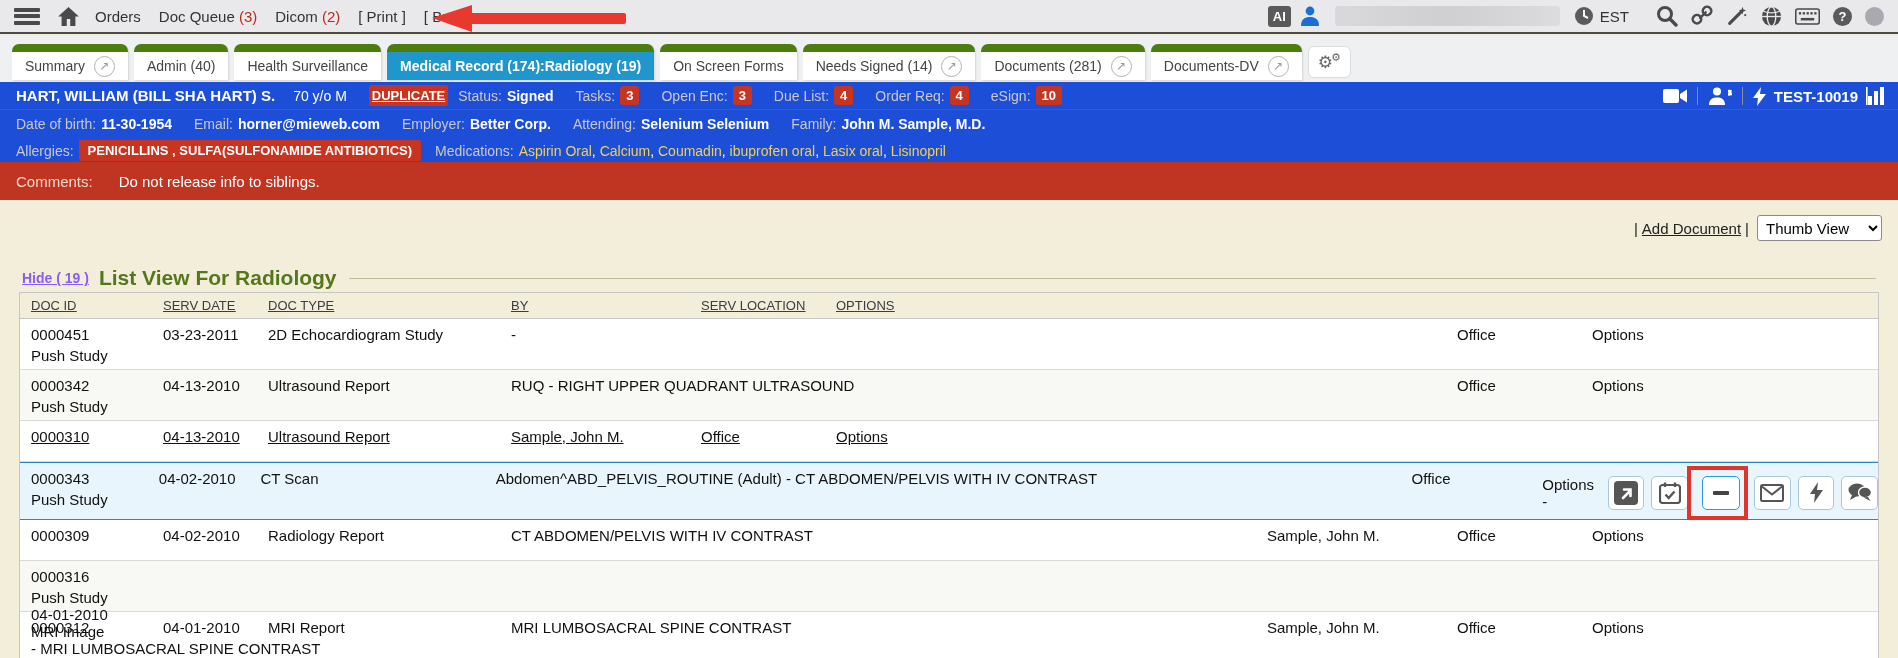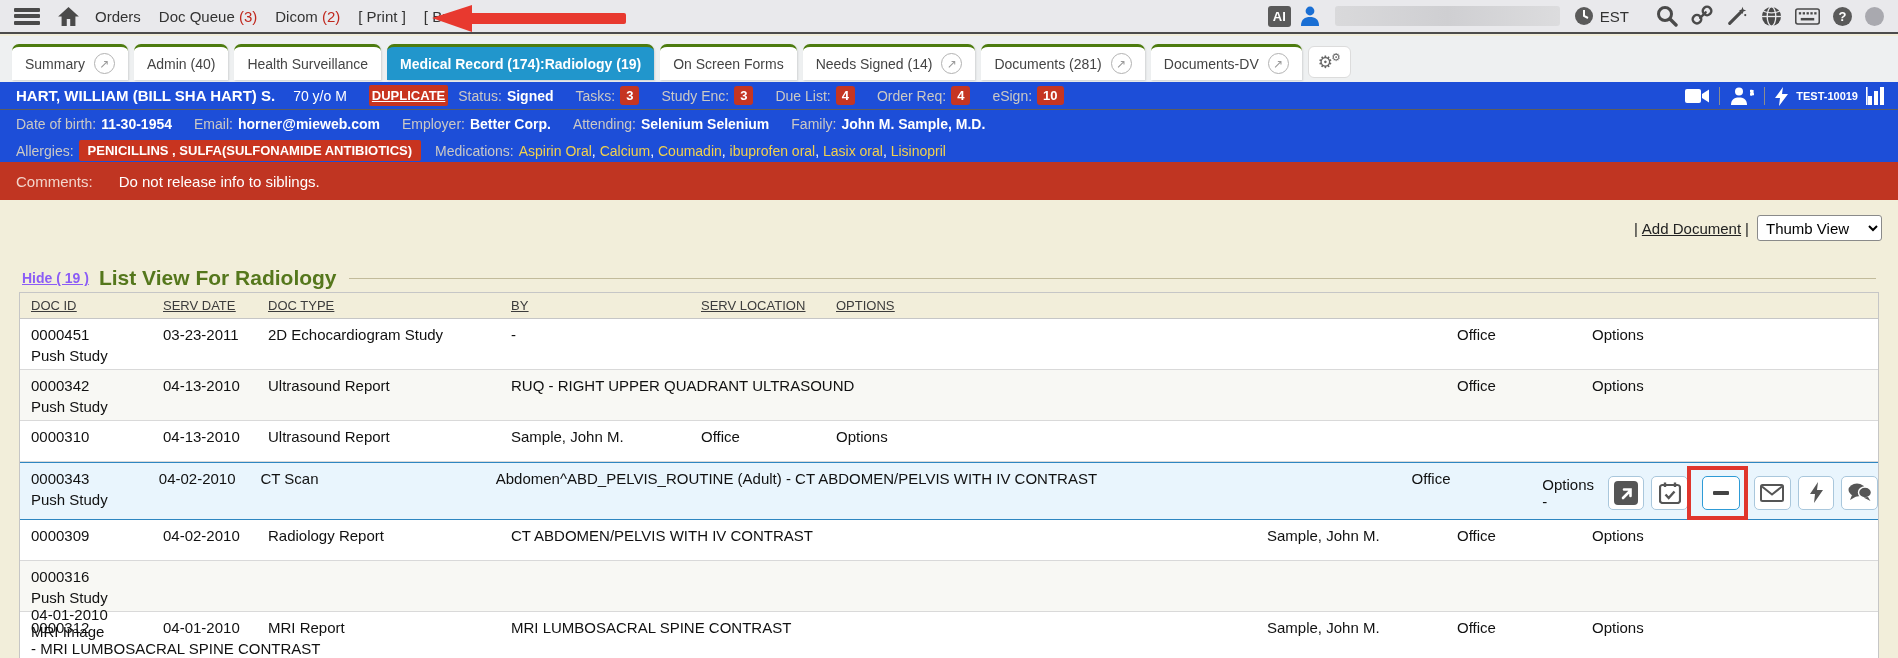--- a/index.html
+++ b/index.html
@@ -27,21 +27,21 @@
 
   
   #arrow-anno { position:absolute; left:432px; top:5px; width:196px; height:27px; z-index:50; pointer-events:none; }
   #arrow-anno .head { position:absolute; left:0; top:0; width:0; height:0;
       border-right:40px solid #e8392f; border-top:13px solid transparent; border-bottom:14px solid transparent; }
   #arrow-anno .body { position:absolute; left:38px; top:8px; width:156px; height:11px; background:#e8392f; border-radius:2px; }
 
   
   #tabbar { position:absolute; left:0; top:36px; width:1898px; height:46px; background:#eef0f1;
             display:flex; align-items:flex-end; padding:0 0 2px 12px; }
-  .tab { background:#fff; border-top:3px solid #4d7c0f; border-radius:7px 7px 0 0; height:36px;
+  .tab { background:#fff; border-top:8px solid #4d7c0f; border-radius:7px 7px 0 0; height:36px;
          display:flex; align-items:center; padding:0 13px; margin-right:6px; font-size:14px; color:#444;
          box-shadow:1px 1px 2px rgba(0,0,0,.12); cursor:pointer; white-space:nowrap; }
   .tab.active { background:#2196cc; color:#fff; font-weight:bold; }
   .ext-circle { width:21px; height:21px; border:1px solid #b2b2b2; border-radius:50%; color:#9a9a9a;
                 font-size:12px; display:flex; align-items:center; justify-content:center; margin-left:9px; background:#fff; }
   .gear-tab { background:#fff; border-radius:6px; height:32px; margin-bottom:2px; display:flex; align-items:center;
               padding:0 9px; font-size:17px; color:#666; border:1px solid #dcdcdc; cursor:pointer; }
 
   
   #banner { position:absolute; left:0; top:82px; width:1898px; height:94px; background:#1d4ed8; color:#fff; font-size:14px; }
@@ -50,21 +50,21 @@
   .p-name { font-size:15px; font-weight:bold; margin-right:18px; }
   .p-age { font-size:14px; margin-right:22px; }
   .dup-badge { background:#c8341f; color:#fff; font-weight:bold; text-decoration:underline; font-size:13px;
                padding:3px 3px; border-radius:2px; margin-right:10px; cursor:pointer; }
   .b-label { color:#cbc9c5; margin-right:5px; }
   .b-val { color:#fff; font-weight:bold; margin-right:22px; }
   .num-badge { background:#c53522; color:#fff; font-weight:bold; font-size:13px; border-radius:3px;
                padding:2px 6px; margin-right:22px; cursor:pointer; }
   .b-right { position:absolute; right:12px; top:0; height:28px; display:flex; align-items:center; }
   .b-div { width:1px; height:18px; background:#8d8d8d; margin:0 10px; }
-  .chart-id { font-weight:bold; font-size:11px; margin:0 8px; }
+  .chart-id { font-weight:bold; font-size:15px; margin:0 8px; }
   .med-link { color:#f2d14d; cursor:pointer; }
   .allergy-badge { background:#c8341f; color:#fff; font-weight:bold; font-size:13px; padding:3px 9px;
                    border-radius:2px; margin-right:14px; cursor:pointer; }
 
   
   #comments { position:absolute; left:0; top:162px; width:1898px; height:38px; background:#c03522;
               display:flex; align-items:center; padding-left:16px; font-size:15px; color:#fff; }
   #comments .c-label { color:#f3d5cb; margin-right:26px; }
 
   
@@ -222,21 +222,21 @@
 
 <div id="banner">
   <div class="b-row b-row1">
     <span class="p-name">HART, WILLIAM (BILL SHA HART) S.</span>
     <span class="p-age">70 y/o M</span>
     <span class="dup-badge">DUPLICATE</span>
     <span class="b-label">Status:</span>
     <span class="b-val">Signed</span>
     <span class="b-label">Tasks:</span>
     <span class="num-badge">3</span>
-    <span class="b-label">Study Enc:</span>
+    <span class="b-label">Open Enc:</span>
     <span class="num-badge">3</span>
     <span class="b-label">Due List:</span>
     <span class="num-badge">4</span>
     <span class="b-label">Order Req:</span>
     <span class="num-badge">4</span>
     <span class="b-label">eSign:</span>
     <span class="num-badge">10</span>
     <span class="b-right">
       <span>
         <svg width="24" height="16" viewBox="0 0 24 16">
@@ -341,21 +341,21 @@
           </span>
           <span class="c-date"><span>04-13-2010</span></span>
           <span class="c-type"><span>Ultrasound Report</span></span>
           <span class="c-subj"><span>RUQ - RIGHT UPPER QUADRANT ULTRASOUND</span></span>
           <span class="c-by"></span>
           <span class="c-loc"><span>Office</span></span>
           <span class="c-opt opt-cell">
             <span>Options</span>
           </span>
         </div>
-        <div class="trow" style="height: 41px;">
+        <div class="trow" style="height: 41px; text-decoration: underline;">
           <span class="c-docid">
             <div>0000310</div>
           </span>
           <span class="c-date"><span>04-13-2010</span></span>
           <span class="c-type"><span>Ultrasound Report</span></span>
           <span class="c-by"><span>Sample, John M.</span></span>
           <span class="c-loc"><span>Office</span></span>
           <span class="c-opt opt-cell">
             <span>Options</span>
           </span>

